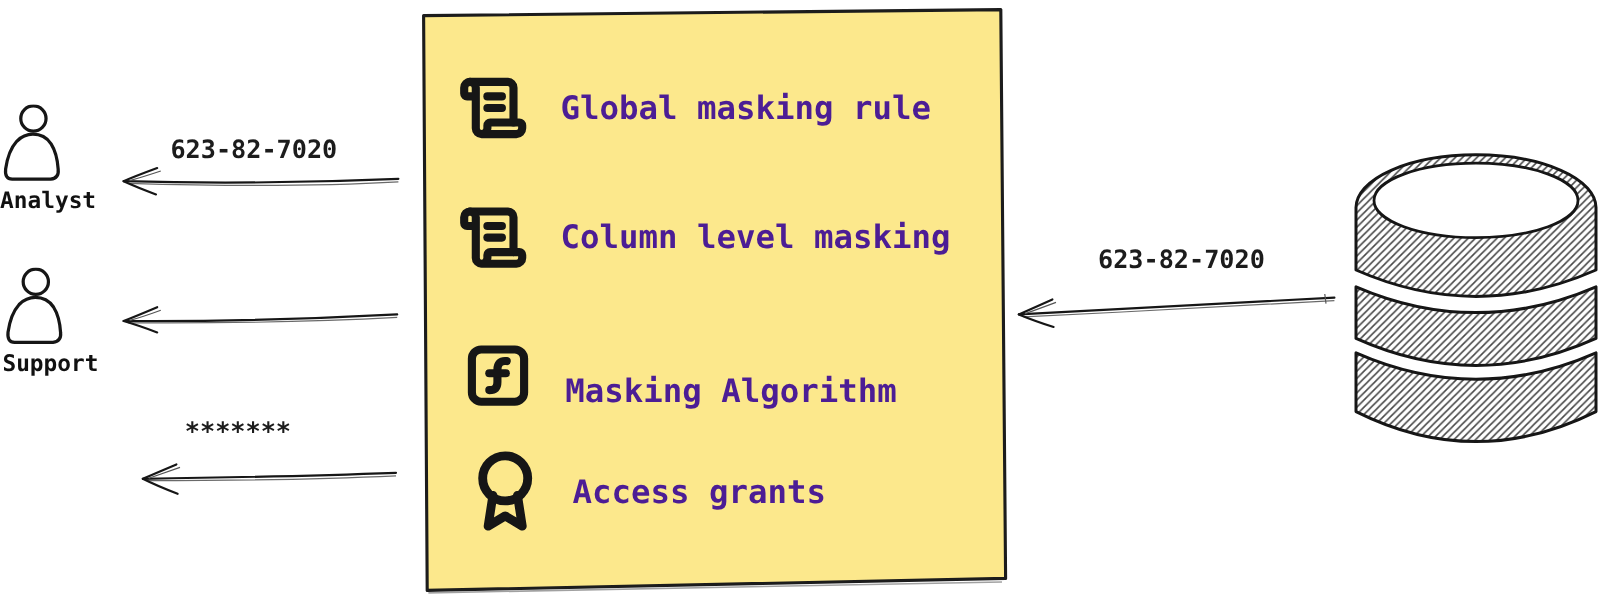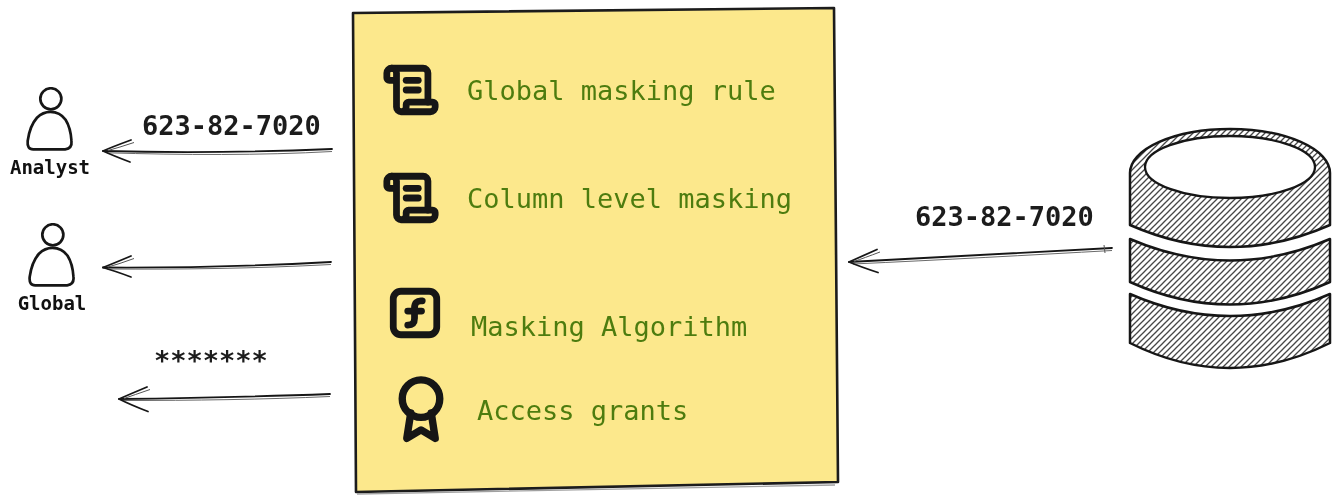--- a/index.html
+++ b/index.html
@@ -4,34 +4,34 @@
 <style>
   html,body{margin:0;padding:0;background:#ffffff;}
   .canvas{
     position:relative;width:1340px;height:504px;background:#ffffff;
     font-family:"DejaVu Sans Mono", monospace;color:#1a1a1a;overflow:hidden;
   }
   .abs{position:absolute;}
   svg{display:block;}
   .lines{position:absolute;left:0;top:0;pointer-events:none;}
   .value-label{
-    position:absolute;font-size:27px;font-weight:700;line-height:33px;
+    position:absolute;font-size:21px;font-weight:700;line-height:33px;
     white-space:nowrap;letter-spacing:0;color:#1c1c1c;
   }
   .actor{
-    position:absolute;display:flex;flex-direction:column;align-items:center;width:100px;
+    position:absolute;display:flex;flex-direction:column;align-items:flex-start;width:100px;
   }
   .actor-label{
     margin-top:5px;font-size:19px;font-weight:700;white-space:nowrap;color:#111;
   }
   .rule-row{
     position:absolute;display:flex;align-items:center;gap:27px;height:72px;
   }
   .rule-label{
-    font-size:27px;font-weight:400;white-space:nowrap;color:#4d7c0f;
+    font-size:27px;font-weight:700;white-space:nowrap;color:#4c1d95;
   }
   .ink{stroke:#161616;fill:none;stroke-linecap:round;stroke-linejoin:round;}
 </style>
 </head>
 <body>
 
 <div class="canvas">
 
   <svg class="lines" width="1340" height="504" viewBox="0 0 1340 504">
 
@@ -74,21 +74,21 @@
       <path d="M12 74 Q4.5 74 5.5 64 Q8 46 16.5 36.5 Q23.5 29.5 32.5 29.5 Q44 29.5 50.5 39 Q56.5 48.5 57.5 64 Q58.5 73 50 74 Z" class="ink" stroke-width="3.2" fill="#ACD8F7"></path>
     </svg>
     <div class="actor-label">Analyst</div>
   </div>
 
   <div class="actor" style="left:2px;top:223px;">
     <svg width="54" height="64" viewBox="0 0 64 76">
       <circle cx="33" cy="14" r="12.5" class="ink" stroke-width="3.2" fill="#FBE79E"></circle>
       <path d="M12 74 Q4.5 74 5.5 64 Q8 46 16.5 36.5 Q23.5 29.5 32.5 29.5 Q44 29.5 50.5 39 Q56.5 48.5 57.5 64 Q58.5 73 50 74 Z" class="ink" stroke-width="3.2" fill="#FBE79E"></path>
     </svg>
-    <div class="actor-label">Global</div>
+    <div class="actor-label">Support</div>
   </div>
 
 
   <div class="value-label" style="left:142px;top:109px;">623-82-7020</div>
   <div class="value-label" style="left:154px;top:344px;">*******</div>
   <div class="value-label" style="left:915px;top:200px;">623-82-7020</div>
 
   <div class="rule-row" style="left:382px;top:54px;">
     <svg width="58" height="58" viewBox="0 0 24 24" class="ink" stroke-width="2.8">
       <path d="M15 12h-5"></path>

